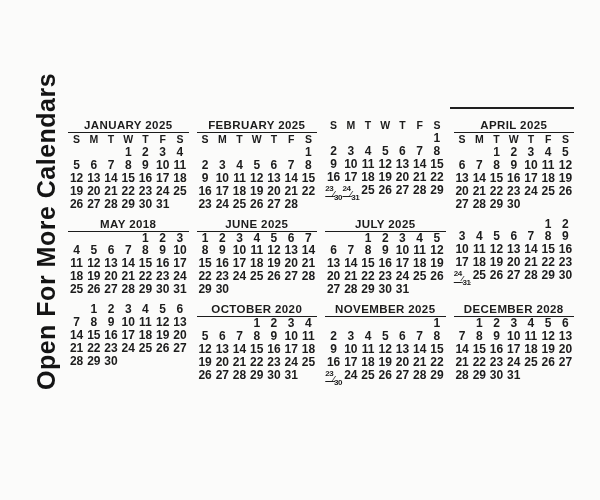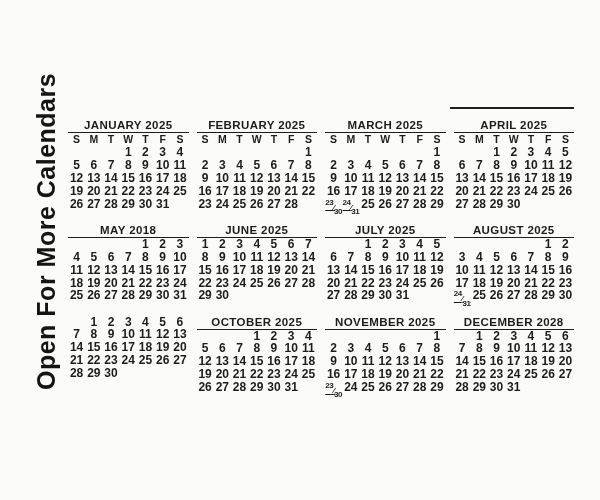--- a/index.html
+++ b/index.html
@@ -185,21 +185,20 @@
           <span class="day">23</span>
           <span class="day">24</span>
           <span class="day">25</span>
           <span class="day">26</span>
           <span class="day">27</span>
           <span class="day">28</span>
           <span class="day"></span>
         </div>
       </section>
       <section class="month">
-        <div class="month-title">MARCH 2025</div>
         <div class="weekdays">
           <span>S</span>
           <span>M</span>
           <span>T</span>
           <span>W</span>
           <span>T</span>
           <span>F</span>
           <span>S</span>
         </div>
         <div class="week">
@@ -443,21 +442,20 @@
           <span class="day">27</span>
           <span class="day">28</span>
           <span class="day">29</span>
           <span class="day">30</span>
           <span class="day">31</span>
           <span class="day"></span>
           <span class="day"></span>
         </div>
       </section>
       <section class="month">
-        <div class="month-title">AUGUST 2025</div>
         <div class="week">
           <span class="day"></span>
           <span class="day"></span>
           <span class="day"></span>
           <span class="day"></span>
           <span class="day"></span>
           <span class="day">1</span>
           <span class="day">2</span>
         </div>
         <div class="week">
@@ -538,21 +536,21 @@
           <span class="day">28</span>
           <span class="day">29</span>
           <span class="day">30</span>
           <span class="day"></span>
           <span class="day"></span>
           <span class="day"></span>
           <span class="day"></span>
         </div>
       </section>
       <section class="month">
-        <div class="month-title">OCTOBER 2025</div>
+        <div class="month-title">OCTOBER 2020</div>
         <div class="week">
           <span class="day"></span>
           <span class="day"></span>
           <span class="day"></span>
           <span class="day">1</span>
           <span class="day">2</span>
           <span class="day">3</span>
           <span class="day">4</span>
         </div>
         <div class="week">

